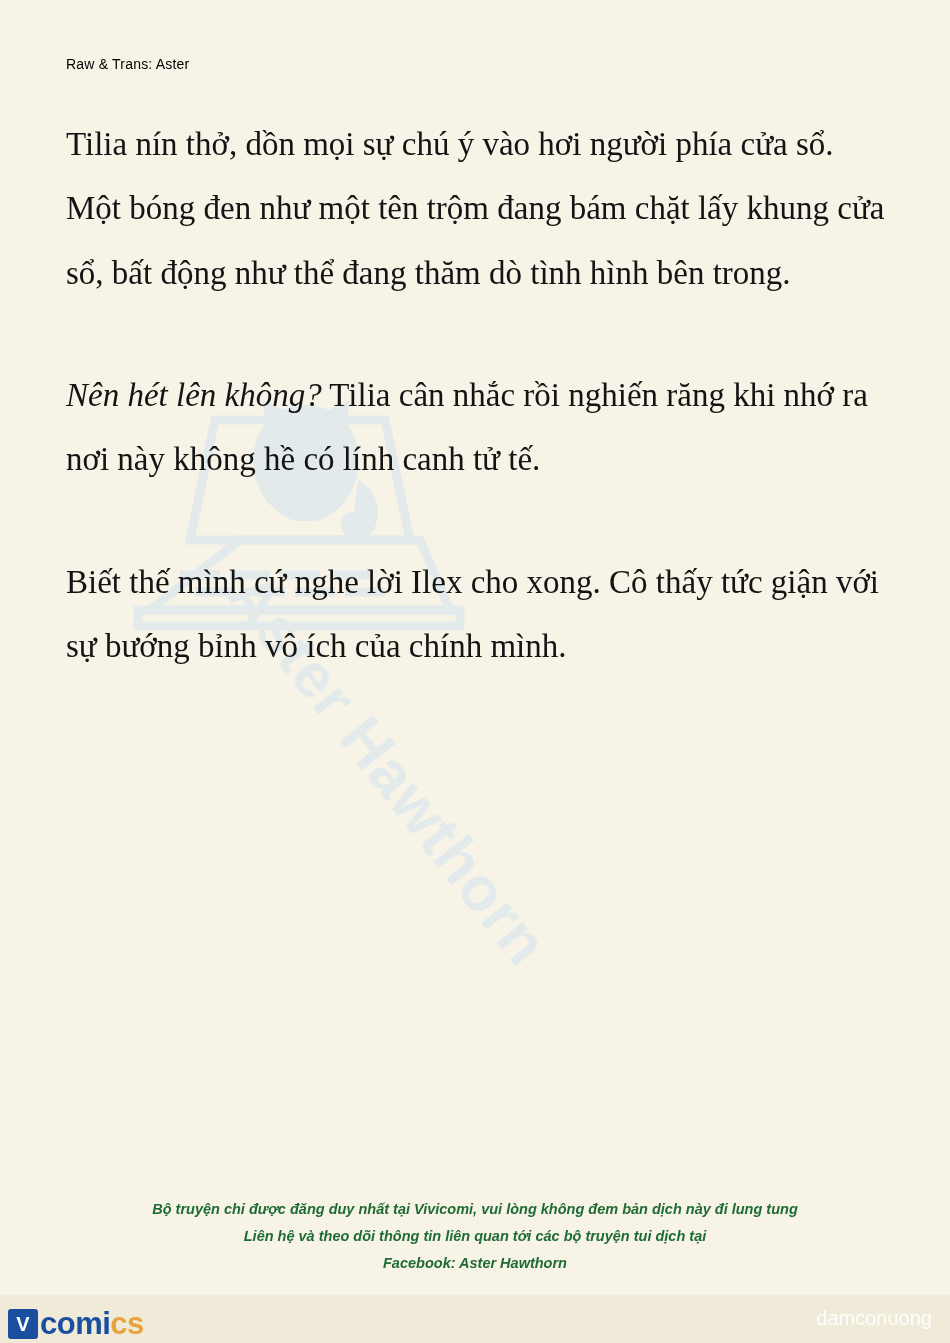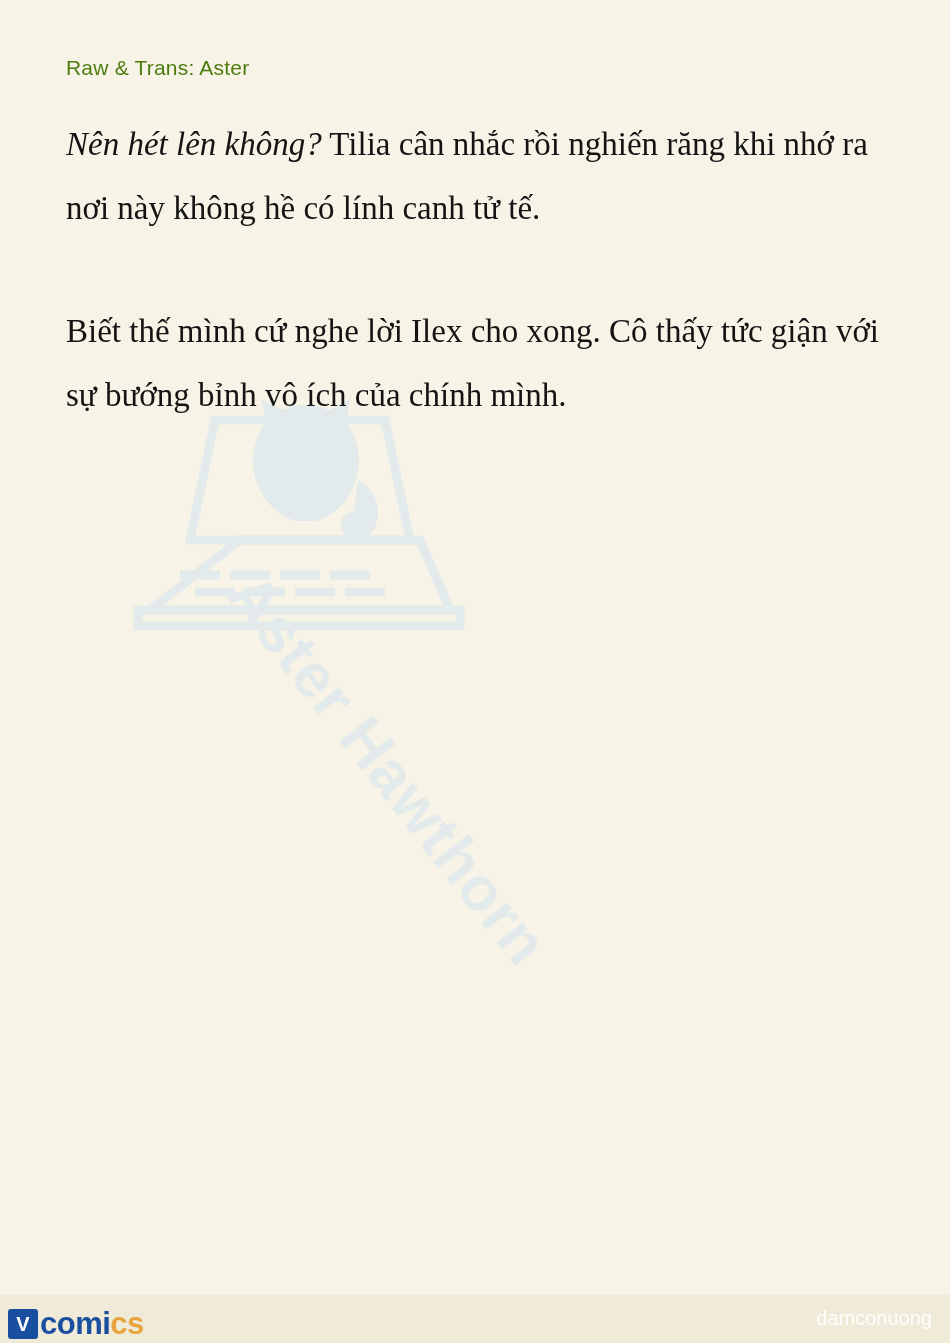--- a/index.html
+++ b/index.html
@@ -50,22 +50,22 @@
     white-space: nowrap;
     letter-spacing: 1px;
   }
 
   
   .credit {
     position: absolute;
     left: 66px;
     top: 56px;
     font-family: "Liberation Sans", sans-serif;
-    font-size: 21px;
-    color: #4d7c0f;
+    font-size: 14px;
+    color: #000000;
     letter-spacing: 0.2px;
   }
 
   
   .content {
     position: absolute;
     left: 66px;
     top: 112px;
     width: 820px;
   }
@@ -176,24 +176,30 @@
         <path d="M230 40 l-6 36 l-28 -20 z"></path>
         <path d="M238 120 c20 10 26 36 14 52 c-10 14 -26 10 -30 -2 c-4 -12 6 -20 12 -18 z"></path>
       </g>
     </svg>
     <div class="wm-text">Aster Hawthorn</div>
   </div>
 
   <div class="credit">Raw &amp; Trans: Aster</div>
 
   <div class="content">
+    <p class="para">Tilia nín thở, dồn mọi sự chú ý vào hơi người phía cửa sổ. Một bóng đen như một tên trộm đang bám chặt lấy khung cửa sổ, bất động như thể đang thăm dò tình hình bên trong.</p>
     <p class="para"><em>Nên hét lên không?</em><span> Tilia cân nhắc rồi nghiến răng khi nhớ ra nơi này không hề có lính canh tử tế.</span></p>
     <p class="para">Biết thế mình cứ nghe lời Ilex cho xong. Cô thấy tức giận với sự bướng bỉnh vô ích của chính mình.</p>
   </div>
 
+  <div class="notice">
+    <div>Bộ truyện chỉ được đăng duy nhất tại Vivicomi, vui lòng không đem bản dịch này đi lung tung</div>
+    <div>Liên hệ và theo dõi thông tin liên quan tới các bộ truyện tui dịch tại</div>
+    <div>Facebook: Aster Hawthorn</div>
+  </div>
 
   <div class="bottombar">
     <div class="logo">
       <span class="logo-mark">V</span>
       <span class="logo-word"><span>comi</span><span class="accent">cs</span></span>
     </div>
     <div class="bottom-right">damconuong</div>
   </div>
 
 </div>

